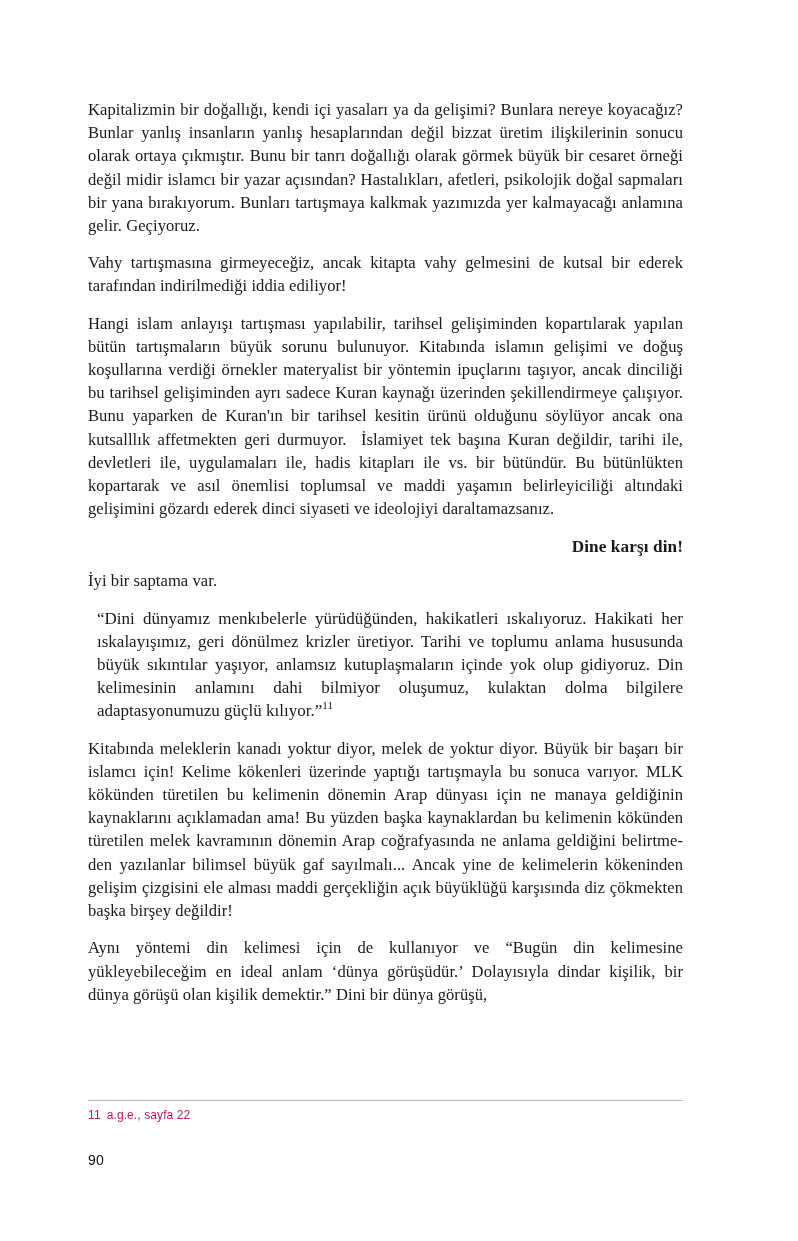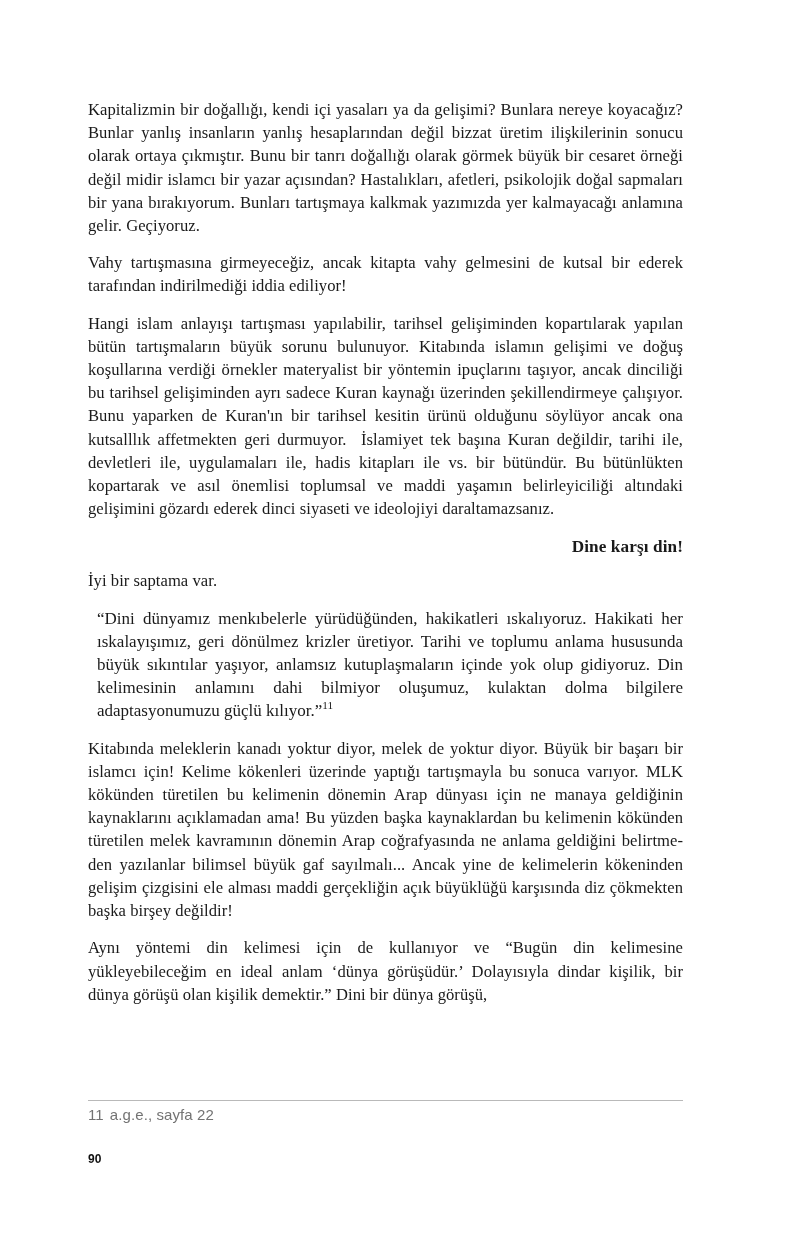--- a/index.html
+++ b/index.html
@@ -82,37 +82,37 @@
     width: 595px;
     height: 0;
     border: 0;
     border-top: 1px solid #b9b9b9;
     margin: 0 0 6px 0;
     padding: 0;
   }
 
   .footnote-text {
     font-family: "Liberation Sans", "DejaVu Sans", sans-serif;
-    font-size: 15px;
+    font-size: 12px;
     line-height: 16px;
-    color: #737373;
+    color: #be185d;
     letter-spacing: 0.1px;
   }
 
   .footnote-num {
     margin-right: 6px;
   }
 
   .page-number {
     position: absolute;
     left: 88px;
     top: 1152px;
     font-family: "Liberation Sans", "DejaVu Sans", sans-serif;
-    font-size: 12px;
-    font-weight: bold;
+    font-size: 14px;
+    font-weight: normal;
     color: #111111;
     letter-spacing: 0.2px;
   }
 </style>
 </head>
 <body>
 
 <div class="page">
 
   <div class="text-block">

